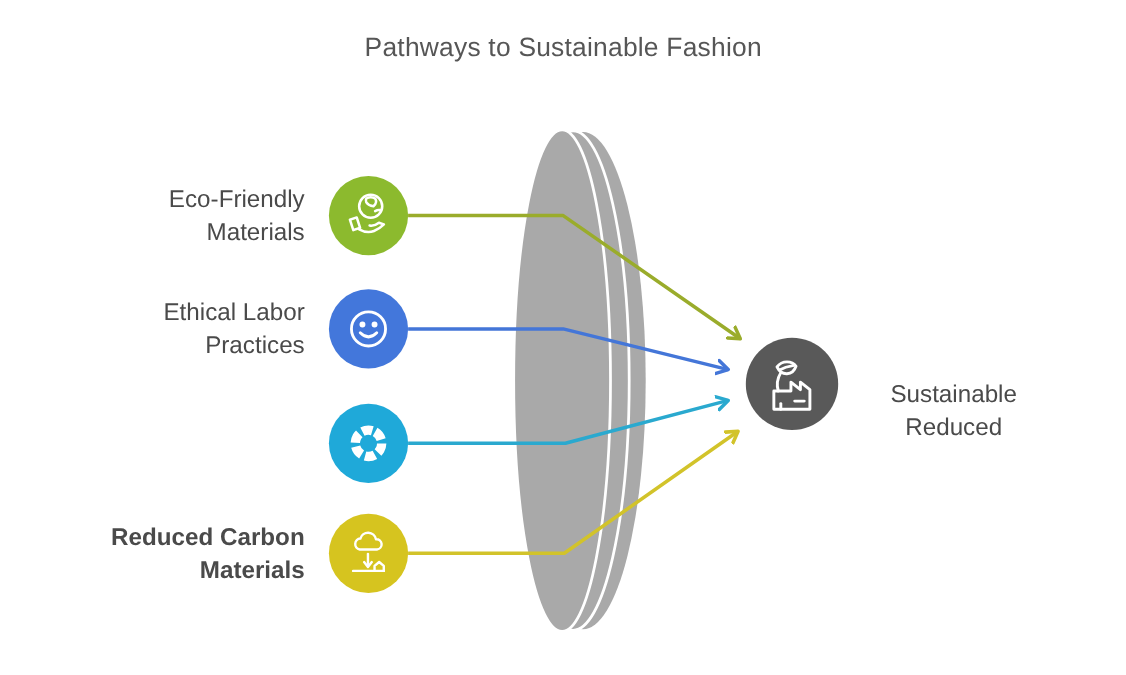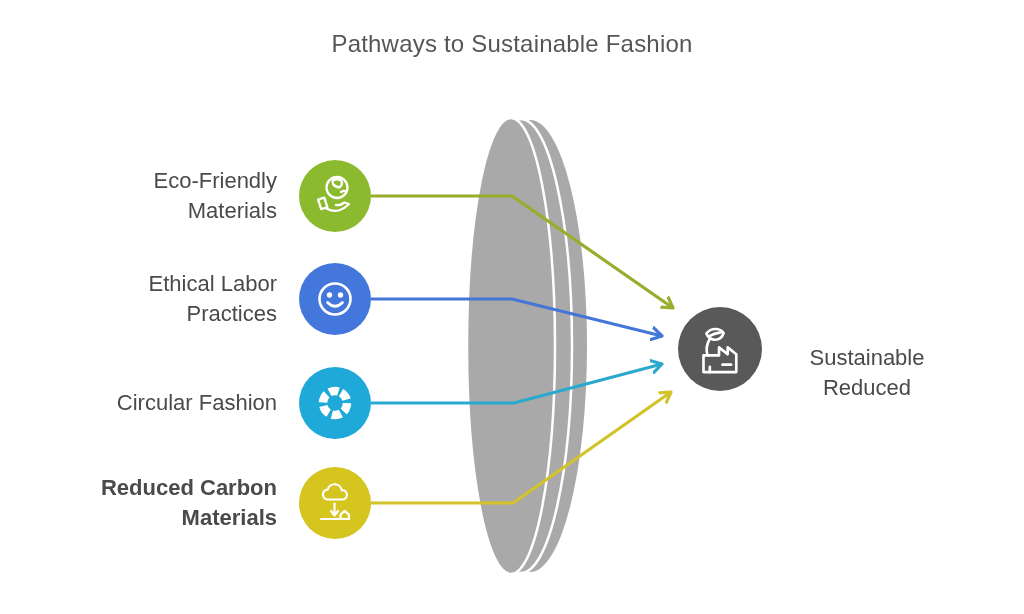--- a/index.html
+++ b/index.html
@@ -112,24 +112,20 @@
   </svg>
 
   <div class="label label-left" id="label-0">
     <div>Eco-Friendly</div>
     <div>Materials</div>
   </div>
   <div class="label label-left" id="label-1">
     <div>Ethical Labor</div>
     <div>Practices</div>
   </div>
-  <div class="label label-left" id="label-2">
-    <div>Circular Fashion</div>
-    <div></div>
-  </div>
   <div class="label label-left" id="label-3">
     <div>Reduced Carbon</div>
     <div>Materials</div>
   </div>
   <div class="label" id="label-result">
     <div>Sustainable</div>
     <div>Reduced</div>
   </div>
 
 </div>

